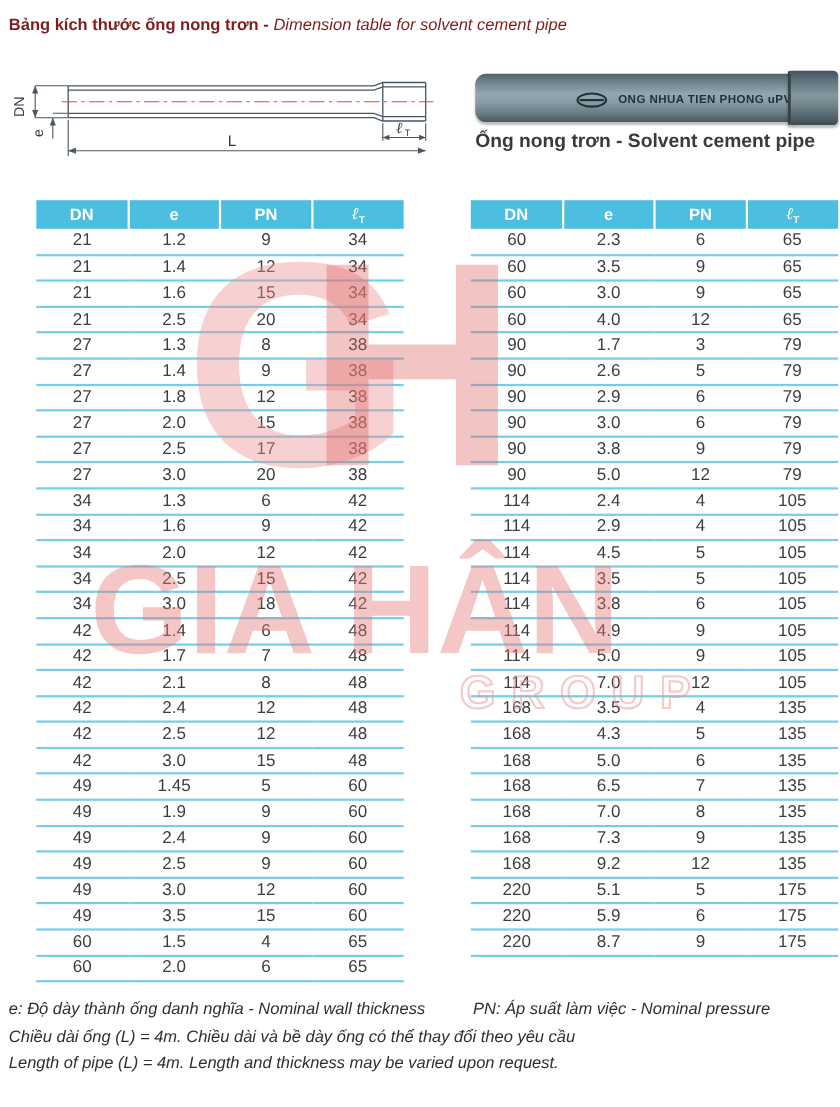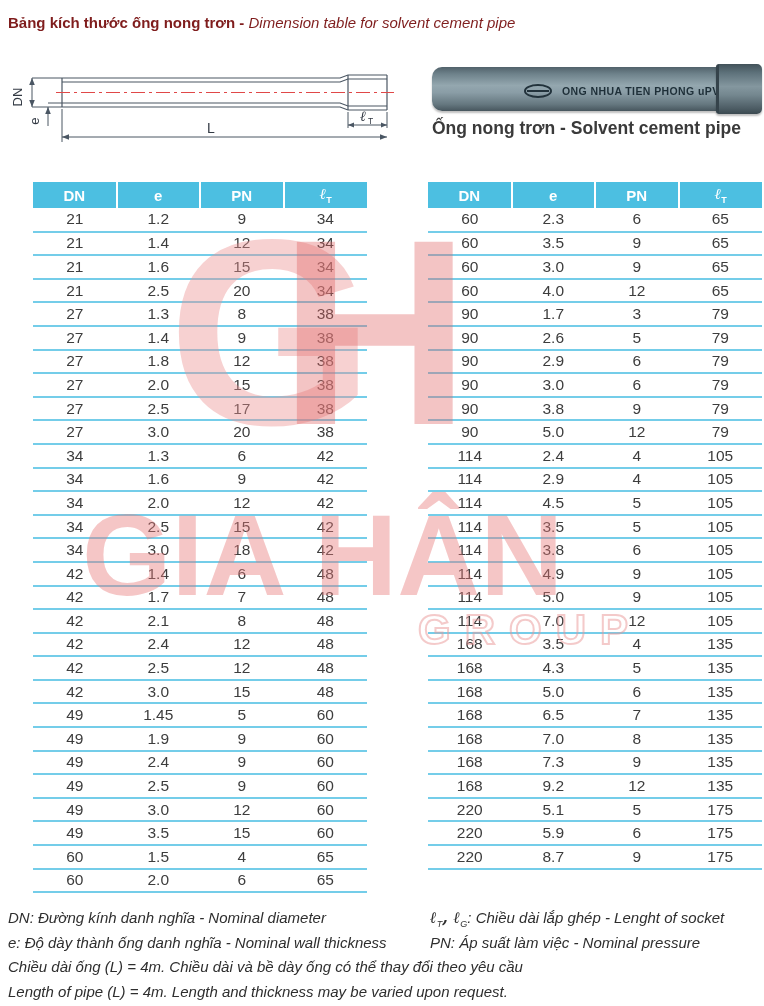--- a/index.html
+++ b/index.html
@@ -495,24 +495,20 @@
   </table>
 
   <div class="watermark">
     <div class="wm-gh"><span class="wm-g">G</span><span class="wm-h">H</span></div>
     <div class="wm-name">GIA HÂN</div>
     <div class="wm-group">GROUP</div>
   </div>
 
   <div class="notes">
     <div class="note-row">
-      <span class="n-left">DN: Đường kính danh nghĩa - Nominal diameter</span>
-      <span class="n-right"><span class="lsym">ℓ</span><sub>T</sub><span class="lsym">, ℓ</span><sub>G</sub><span>: Chiều dài lắp ghép - Lenght of socket</span></span>
-    </div>
-    <div class="note-row">
       <span class="n-left">e: Độ dày thành ống danh nghĩa - Nominal wall thickness</span>
       <span class="n-right">PN: Áp suất làm việc - Nominal pressure</span>
     </div>
     <div class="note-line">Chiều dài ống (L) = 4m. Chiều dài và bề dày ống có thể thay đổi theo yêu cầu</div>
     <div class="note-line">Length of pipe (L) = 4m. Length and thickness may be varied upon request.</div>
   </div>
 
 </div>
 
 </body></html>

